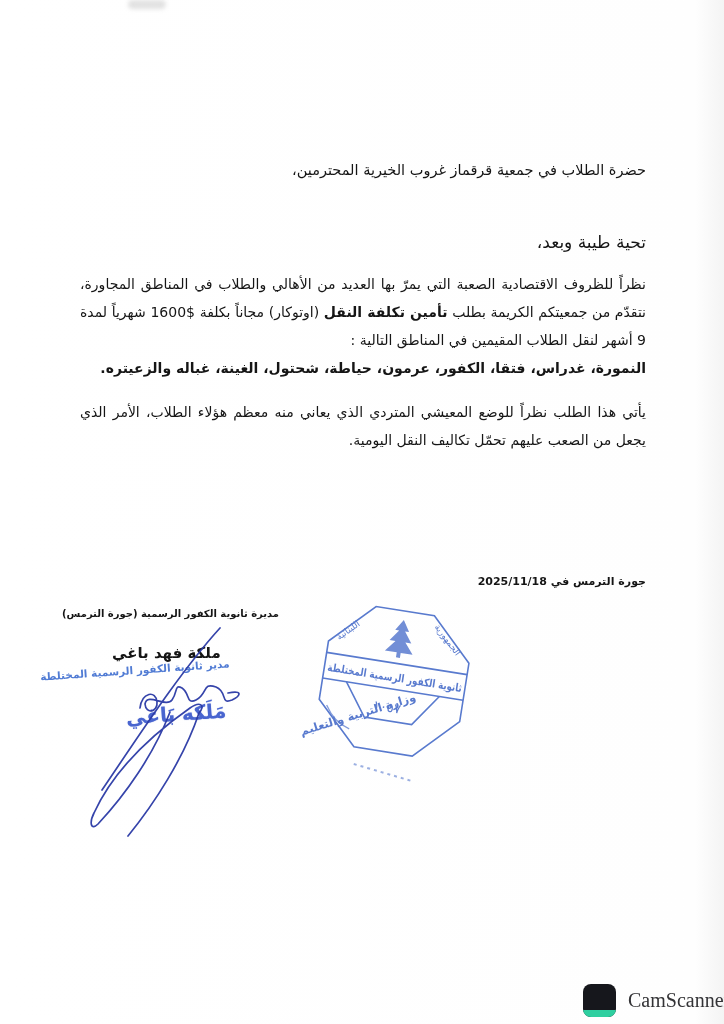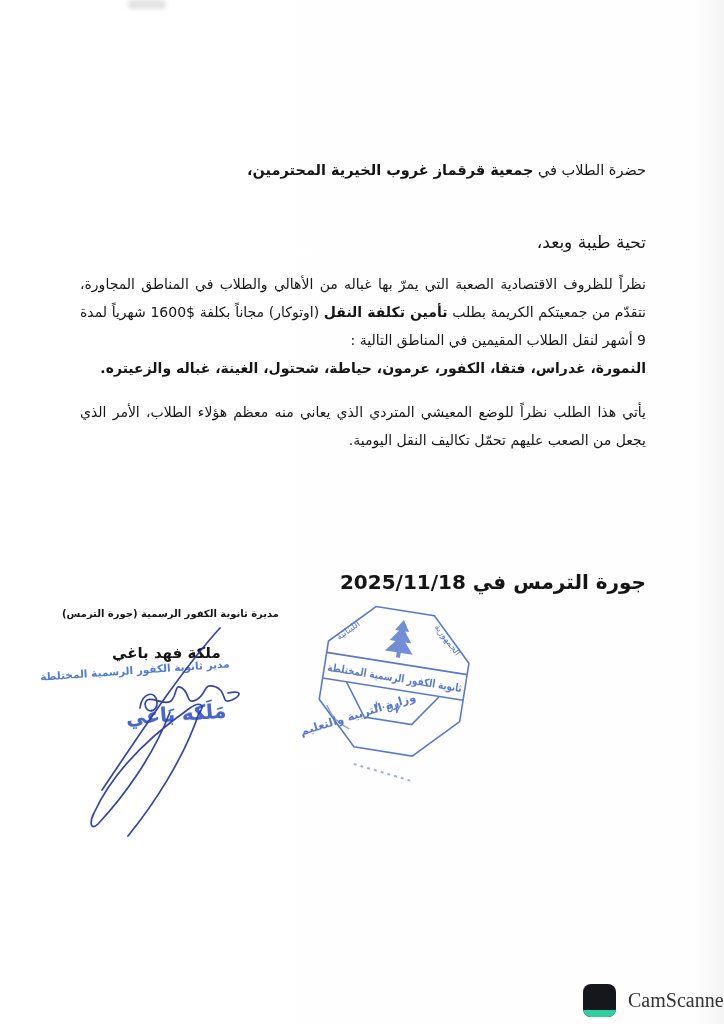--- a/index.html
+++ b/index.html
@@ -7,30 +7,30 @@
     width:724px;height:1024px;position:relative;overflow:hidden;
     background:#ffffff;
     font-family:"DejaVu Sans",sans-serif;
     color:#151515;
   }
   .page{position:absolute;inset:0;background:linear-gradient(90deg,#ffffff 0%,#fefefe 96%,#f4f4f4 100%);}
   .smudge{position:absolute;left:128px;top:0;width:38px;height:9px;background:rgba(150,150,150,.28);border-radius:5px;filter:blur(2px);}
   .ar{direction:rtl;unicode-bidi:plaintext;}
   .line{position:absolute;right:78px;left:80px;font-size:17px;line-height:28px;text-align:right;}
   .addressee{top:156px;font-size:14.5px;}
-  .addressee .org,.addressee .suffix{font-weight:700;}
+  .addressee .org,.addressee .suffix{font-weight:400;}
   .greeting{top:228px;}
   .block{position:absolute;right:78px;left:80px;font-size:14px;line-height:28px;text-align:justify;}
   .p1{top:270px;}
   .p1 .bold{font-weight:700;}
   .villages{font-weight:700;}
   .p2{top:398px;}
   .thanks{top:490px;text-align:right;}
   .thanks div{margin-bottom:7px;}
-  .date{top:568px;font-weight:700;font-size:20px;}
+  .date{top:568px;font-weight:700;font-size:11px;}
   .signer-title{position:absolute;left:62px;top:608px;font-size:10px;font-weight:700;white-space:nowrap;}
   .signer-name{position:absolute;left:112px;top:644px;font-size:15px;font-weight:700;white-space:nowrap;}
   .ink-line{position:absolute;left:40px;top:664px;font-size:10.5px;font-weight:700;color:#3f6ed0;
     white-space:nowrap;transform:rotate(-4deg);opacity:.9;}
   .ink-name{position:absolute;left:126px;top:702px;font-size:20px;font-weight:700;color:#3a58cc;
     white-space:nowrap;transform:rotate(-4deg);letter-spacing:1px;opacity:.92;text-shadow:0 0 1px rgba(58,88,204,.5);}
   .signature{position:absolute;left:48px;top:612px;width:215px;height:235px;}
   .seal{position:absolute;left:295px;top:598px;width:205px;height:195px;transform:rotate(9deg);opacity:.92;}
   .footer-brand{position:absolute;left:583px;top:984px;display:flex;align-items:center;}
   .cs-icon{width:33px;height:33px;background:#16171c;border-radius:8px;position:relative;overflow:hidden;flex:0 0 auto;}
@@ -43,21 +43,21 @@
 
 <div class="page">
 
   <div class="smudge"></div>
 
   <div class="line ar addressee"><span>حضرة الطلاب في </span><span class="org">جمعية قرقماز غروب الخيرية</span><span class="suffix"> المحترمين،</span></div>
 
   <div class="line ar greeting">تحية طيبة وبعد،</div>
 
   <div class="block ar p1">
-    <div><span>نظراً للظروف الاقتصادية الصعبة التي يمرّ بها غباله من الأهالي والطلاب في المناطق المجاورة، نتقدّم من جمعيتكم الكريمة بطلب </span><span class="bold">تأمين تكلفة النقل</span><span> (اوتوكار) مجاناً بكلفة $1600 شهرياً لمدة 9 أشهر لنقل الطلاب المقيمين في المناطق التالية :</span></div>
+    <div><span>نظراً للظروف الاقتصادية الصعبة التي يمرّ بها العديد من الأهالي والطلاب في المناطق المجاورة، نتقدّم من جمعيتكم الكريمة بطلب </span><span class="bold">تأمين تكلفة النقل</span><span> (اوتوكار) مجاناً بكلفة $1600 شهرياً لمدة 9 أشهر لنقل الطلاب المقيمين في المناطق التالية :</span></div>
     <div class="villages">النمورة، غدراس، فتقا، الكفور، عرمون، حياطة، شحتول، الغينة،  غباله والزعيتره.</div>
   </div>
 
   <div class="block ar p2">يأتي هذا الطلب نظراً للوضع المعيشي المتردي الذي يعاني منه معظم هؤلاء الطلاب، الأمر الذي يجعل من الصعب عليهم تحمّل تكاليف النقل اليومية.</div>
 
 
   <div class="line ar date">جورة الترمس في 2025/11/18</div>
 
   <div class="signer-title ar">مديرة ثانوية الكفور الرسمية (جورة الترمس)</div>
   <div class="signer-name ar">ملكة فهد باغي</div>

